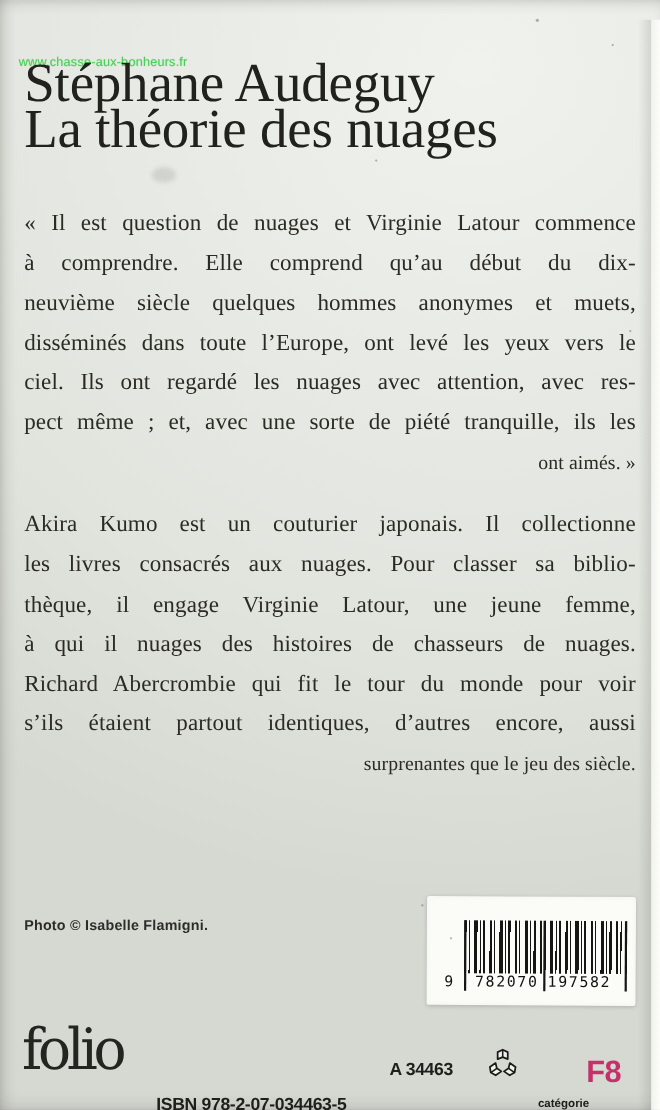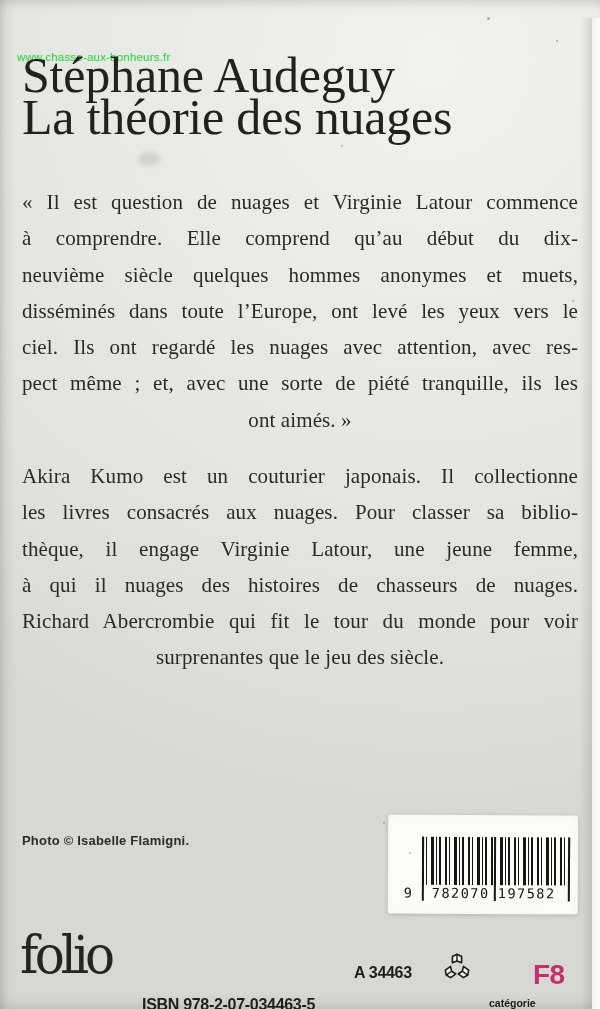--- a/index.html
+++ b/index.html
@@ -36,22 +36,22 @@
 
   .para { position: absolute; left: 22px; width: 556px; }
   .quote    { top: 184px; }
   .synopsis { top: 458px; }
   .jline {
     font-size: 21px; line-height: 36.3px;
     text-align: justify; text-align-last: justify;
     letter-spacing: .1px; color: #2b2b24;
   }
   .lastline {
-    font-size: 21px; line-height: 36.3px;
-    text-align: center; letter-spacing: .1px; color: #2b2b24;
+    font-size: 18px; line-height: 36.3px;
+    text-align: right; letter-spacing: .1px; color: #2b2b24;
   }
 
   .photo-credit {
     position: absolute; left: 22px; top: 833px;
     font-family: "Liberation Sans", sans-serif;
     font-weight: bold; font-size: 13px; letter-spacing: .2px;
     color: #2c2c28;
   }
 
   
@@ -157,20 +157,21 @@
     <div class="jline">pect même ; et, avec une sorte de piété tranquille, ils les</div>
     <div class="lastline">ont aimés. »</div>
   </div>
 
   <div class="para synopsis">
     <div class="jline">Akira Kumo est un couturier japonais. Il collectionne</div>
     <div class="jline">les livres consacrés aux nuages. Pour classer sa biblio-</div>
     <div class="jline">thèque, il engage Virginie Latour, une jeune femme,</div>
     <div class="jline">à qui il nuages des histoires de chasseurs de nuages.</div>
     <div class="jline">Richard Abercrombie qui fit le tour du monde pour voir</div>
+    <div class="jline">s’ils étaient partout identiques, d’autres encore, aussi</div>
     <div class="lastline">surprenantes que le jeu des siècle.</div>
   </div>
 
   <div class="photo-credit">Photo © Isabelle Flamigni.</div>
 
   <div class="sticker">
     <div class="bars"></div>
     <div class="guard g-left"></div>
     <div class="guard g-mid"></div>
     <div class="guard g-right"></div>

